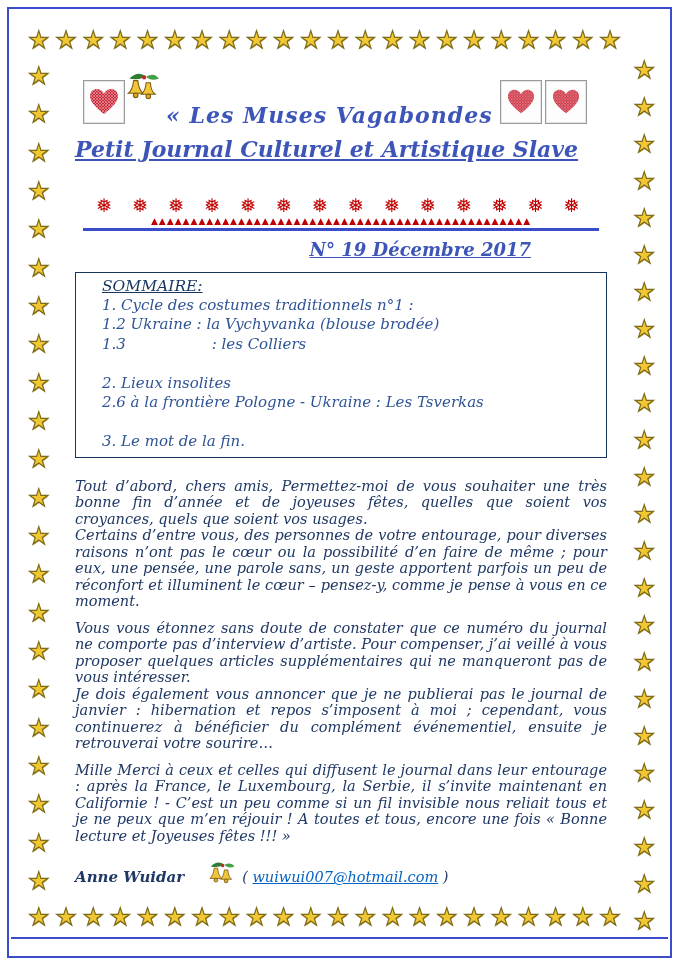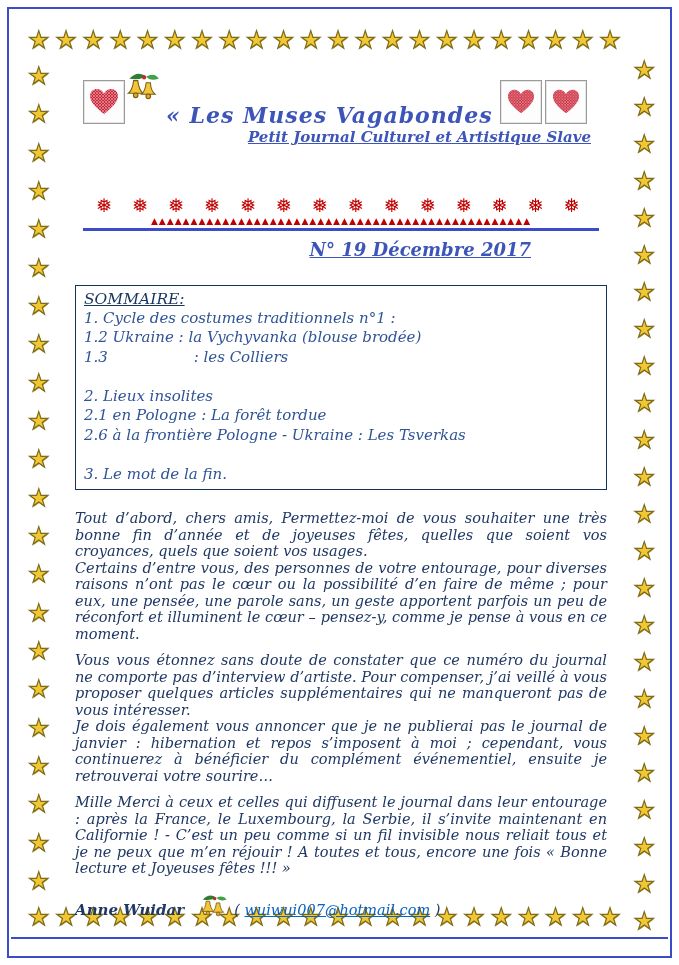--- a/index.html
+++ b/index.html
@@ -26,46 +26,46 @@
 
   
   .header{position:relative;height:124px;}
   .heart-box{width:42px;height:44px;border:1px solid #9a9a9a;background:#fdfdfd;
              display:flex;align-items:center;justify-content:center;box-shadow:0 0 0 1px #e5e5e5 inset;}
   .heart-left{position:absolute;left:8px;top:14px;}
   .hearts-right{position:absolute;right:20px;top:14px;display:flex;gap:3px;}
   .bell-header{position:absolute;left:46px;top:2px;}
   .title{padding-top:36px;text-align:center;font-size:22px;font-weight:bold;font-style:italic;
          color:var(--title-blue);letter-spacing:1px;}
-  .subtitle{text-align:right;padding-right:16px;font-size:15px;font-weight:bold;
+  .subtitle{text-align:left;padding-right:16px;margin-top:8px;font-size:22px;font-weight:bold;
             font-style:italic;color:var(--title-blue);text-decoration:underline;}
 
   
   .band{margin:5px 8px 0;text-align:center;border-bottom:3px solid var(--frame);padding-bottom:2px;}
   .band-motifs{font-family:"DejaVu Sans",sans-serif;color:var(--red);font-size:19px;line-height:1.1;letter-spacing:7px;white-space:nowrap;overflow:hidden;}
   .band-zigzag{font-family:"DejaVu Sans",sans-serif;color:var(--red);font-size:9px;line-height:1;letter-spacing:1px;margin-top:1px;white-space:nowrap;overflow:hidden;}
 
   .issue{width:fit-content;margin:8px 76px 0 auto;font-size:18px;font-weight:bold;font-style:italic;
          color:var(--title-blue);text-decoration:underline;}
 
   
-  .sommaire{margin-top:25px;border:1px solid #16355C;padding:3px 8px 5px;color:var(--somm);
+  .sommaire{margin-top:12px;border:1px solid #16355C;padding:3px 26px 5px;color:var(--somm);
             font-style:italic;font-size:15px;}
   .sommaire-heading{font-size:15.5px;line-height:20px;text-decoration:underline;color:#17365D;}
   .sommaire-line{min-height:19.5px;line-height:19.5px;white-space:pre-wrap;}
 
   
   .bodytext{margin-top:20px;color:var(--navy);font-style:italic;font-size:14.5px;line-height:16.5px;
             text-align:justify;}
   .para{margin:0;}
   .blank{height:10px;margin:0;}
 
   
   .signature{margin-top:14px;display:flex;align-items:center;gap:4px;color:var(--navy);font-style:italic;}
-  .sig-name{font-weight:bold;font-size:15px;margin-right:8px;}
+  .sig-name{font-weight:bold;font-size:15px;margin-right:16px;}
   .sig-email{font-size:14.5px;}
   a.email{color:var(--link);text-decoration:underline;}
 </style>
 </head>
 <body>
 
 <div class="page">
   <div class="frame"></div>
 
   <div class="stars-top">
@@ -231,21 +231,20 @@
     <div class="issue">N° 19 Décembre 2017</div>
 
     <div class="sommaire">
       <div class="sommaire-heading">SOMMAIRE:</div>
       <div>
           <div class="sommaire-line">1. Cycle des costumes traditionnels n°1 :</div>
           <div class="sommaire-line">1.2 Ukraine : la Vychyvanka (blouse brodée)</div>
           <div class="sommaire-line">1.3                  : les Colliers</div>
           <div class="sommaire-line"></div>
           <div class="sommaire-line">2. Lieux insolites</div>
-          <div class="sommaire-line">2.1 en Pologne : La forêt tordue</div>
           <div class="sommaire-line">2.6 à la frontière Pologne - Ukraine : Les Tsverkas</div>
           <div class="sommaire-line"></div>
           <div class="sommaire-line">3. Le mot de la fin.</div>
         </div>
     </div>
 
     <div class="bodytext">
         <p class="para">Tout d’abord, chers amis, Permettez-moi de vous souhaiter une très bonne fin d’année et de joyeuses fêtes, quelles que soient vos croyances, quels que soient vos usages.</p>
         <p class="para">Certains d’entre vous, des personnes de votre entourage, pour diverses raisons n’ont pas le cœur ou la possibilité d’en faire de même ; pour eux, une pensée, une parole sans, un geste apportent parfois un peu de réconfort et illuminent le cœur – pensez-y, comme je pense à vous en ce moment.</p>
         <p class="para blank"></p>

